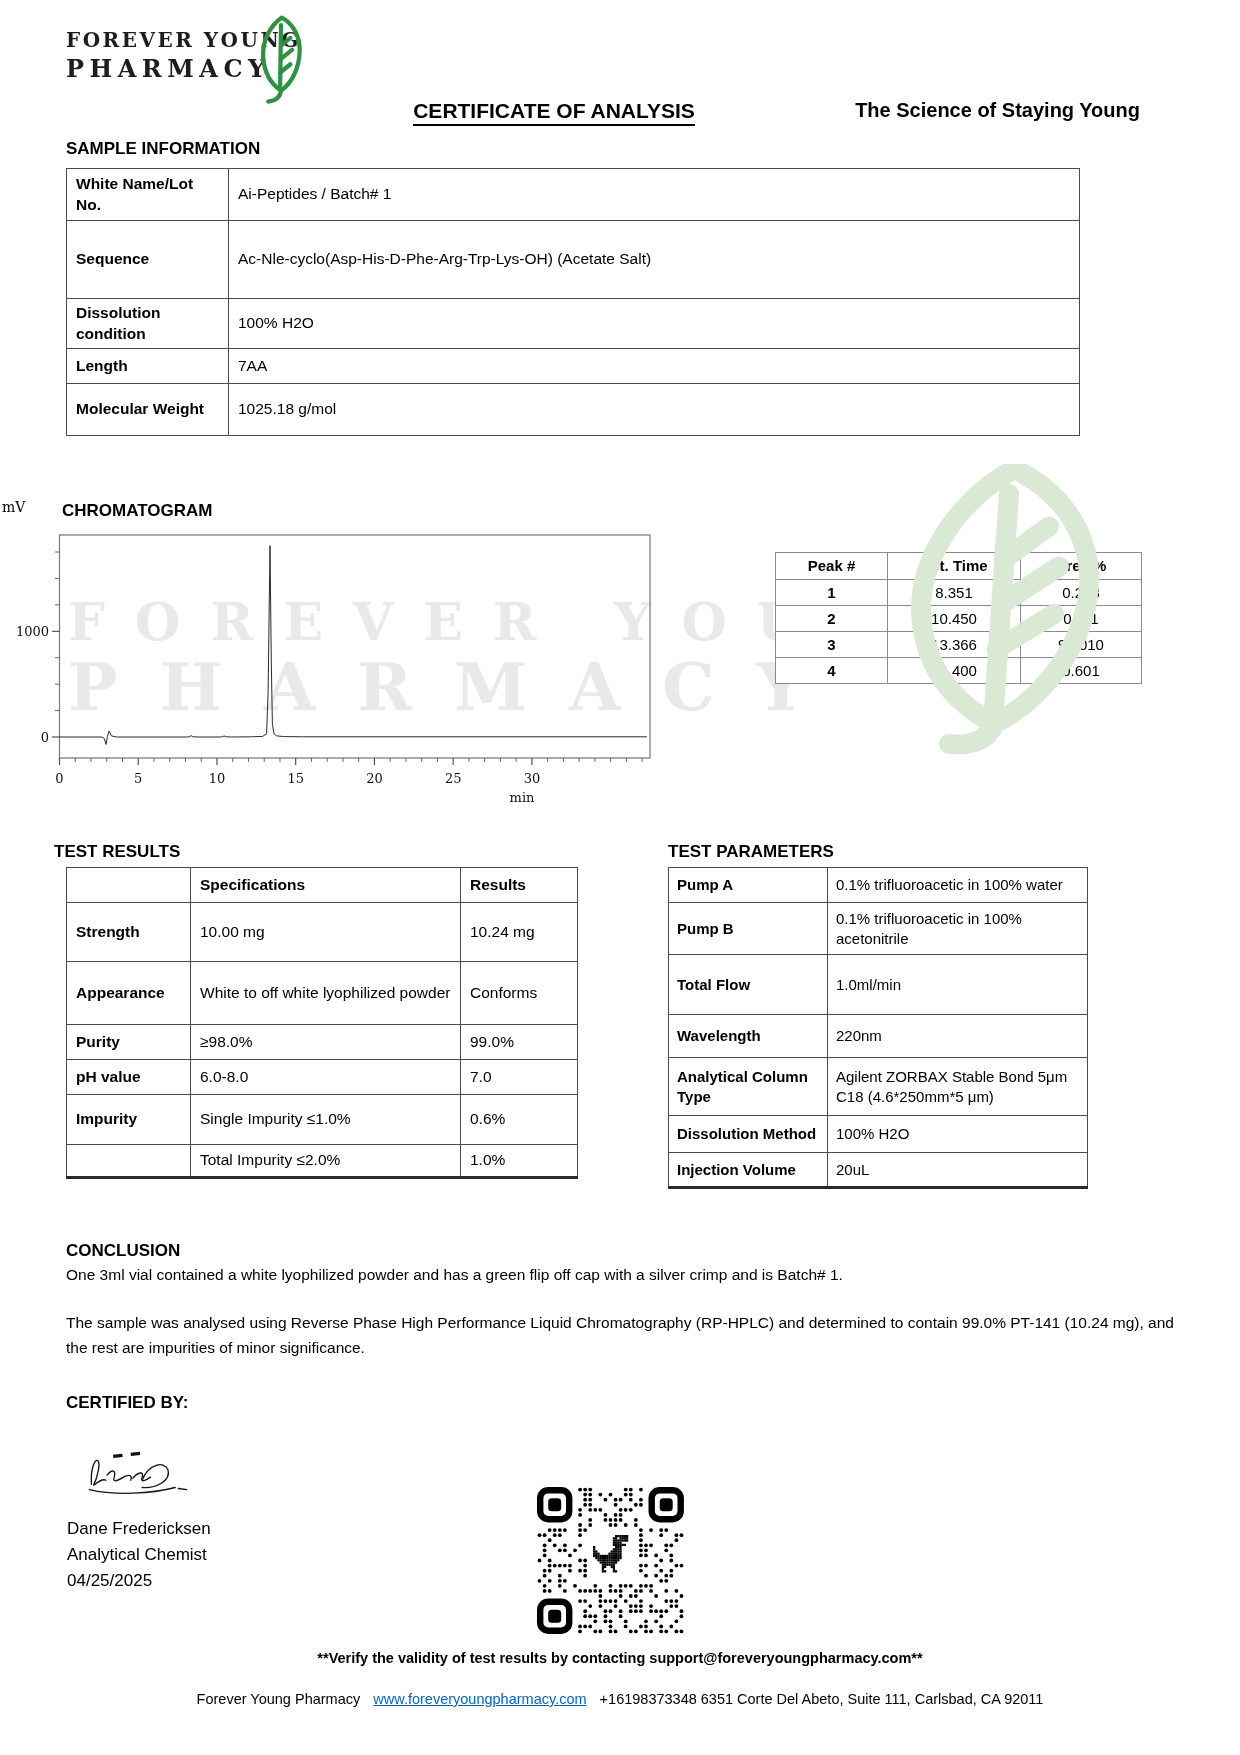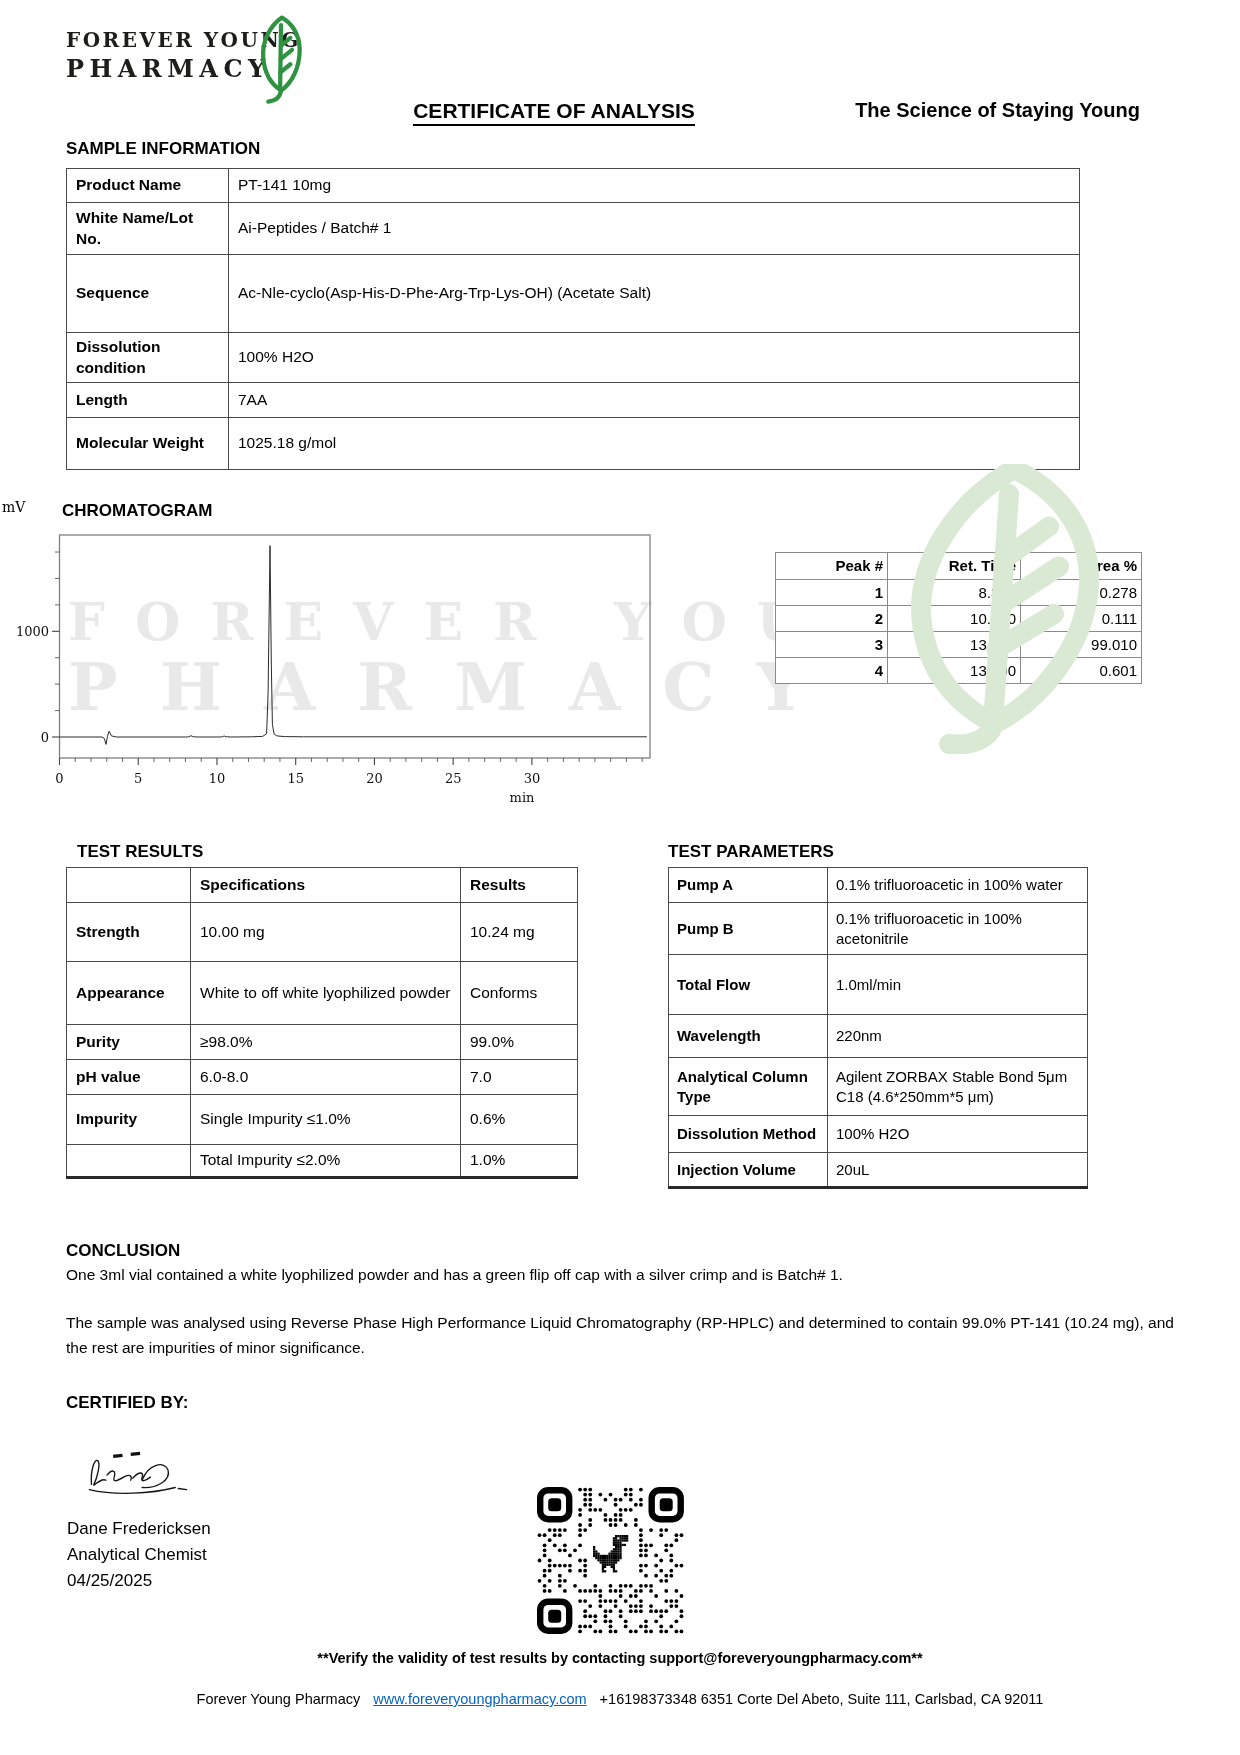--- a/index.html
+++ b/index.html
@@ -25,23 +25,23 @@
   #h-chrom{left:62px;top:501px;}
   .mv{position:absolute;left:2px;top:499px;font-family:"DejaVu Serif",serif;font-size:14px;z-index:1;}
   .wm{position:absolute;font-family:"DejaVu Serif",serif;font-weight:bold;color:var(--wmtext);
       z-index:0;white-space:nowrap;line-height:1;}
   .wm1{left:68px;top:596px;font-size:52px;letter-spacing:30px;}
   .wm2{left:68px;top:654px;font-size:66px;letter-spacing:42px;}
   #chart{position:absolute;left:0;top:470px;z-index:1;}
   #wm-leaf{position:absolute;left:878px;top:464px;width:262px;height:290px;z-index:3;pointer-events:none;}
   .wmleafstroke{stroke:var(--wmleaf);fill:none;stroke-width:8;stroke-linecap:round;stroke-linejoin:round;}
   #peak-table{position:absolute;left:775px;top:552px;width:366px;z-index:2;background:#fff;}
-  #peak-table td{border:1px solid #8a8a8a;text-align:right;font-size:15px;padding:1px 4px;}
+  #peak-table td{border:1px solid #8a8a8a;text-align:center;font-size:15px;padding:1px 4px;}
   
-  #h-results{left:77px;top:842px;}
+  #h-results{left:54px;top:842px;}
   #h-params{left:668px;top:842px;}
   #results-table{position:absolute;left:66px;top:867px;width:511px;}
   #params-table{position:absolute;left:668px;top:867px;width:419px;}
   #params-table td{font-size:15px;padding:2px 8px;}
   #results-table tr:last-child td,#params-table tr:last-child td{border-bottom:3px solid #2a2a2a;}
   
   #h-conc{left:66px;top:1241px;}
   .para{position:absolute;left:66px;width:1118px;font-size:15.5px;line-height:25px;}
   .p1{top:1262px;}
   .p2{top:1310px;}
@@ -77,24 +77,20 @@
     <span class="title">CERTIFICATE OF ANALYSIS</span>
   </div>
 
   <div class="sec-h" id="h-sample">SAMPLE INFORMATION</div>
   <table id="sample-table">
     <colgroup>
         <col style="width:162px">
         <col>
       </colgroup>
     <tbody>
-        <tr style="height: 34px;">
-          <td class="lbl">Product Name</td>
-          <td>PT-141 10mg</td>
-        </tr>
         <tr style="height: 52px;">
           <td class="lbl">White Name/Lot No.</td>
           <td>Ai-Peptides / Batch# 1</td>
         </tr>
         <tr style="height: 78px;">
           <td class="lbl">Sequence</td>
           <td>Ac-Nle-cyclo(Asp-His-D-Phe-Arg-Trp-Lys-OH) (Acetate Salt)</td>
         </tr>
         <tr style="height: 50px;">
           <td class="lbl">Dissolution condition</td>

